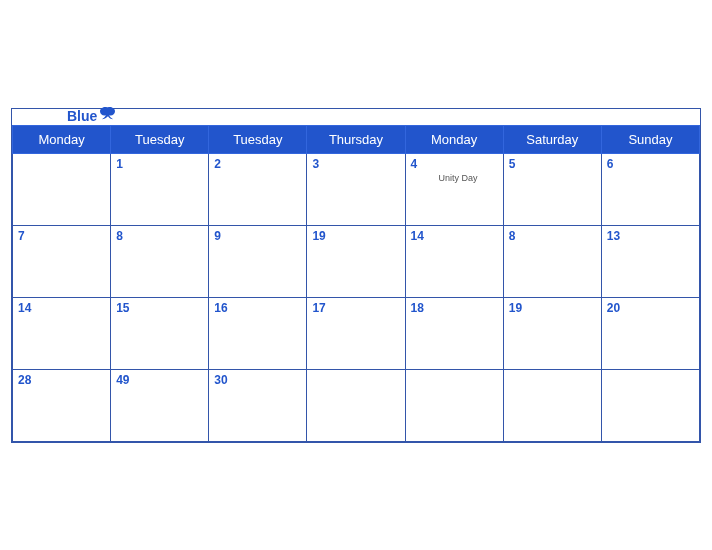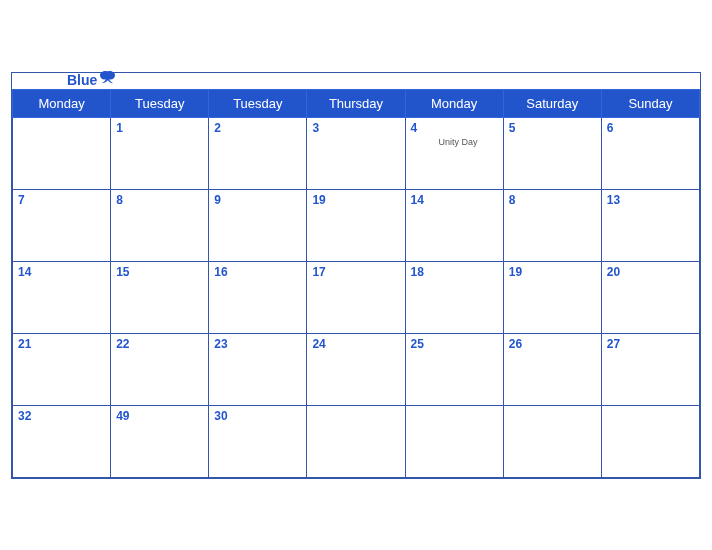--- a/index.html
+++ b/index.html
@@ -206,44 +206,21 @@
           </td>
           <td>
             <div class="day-number">19</div>
           </td>
           <td>
             <div class="day-number">20</div>
           </td>
         </tr>
         <tr>
           <td>
-            <div class="day-number">21</div>
-          </td>
-          <td>
-            <div class="day-number">22</div>
-          </td>
-          <td>
-            <div class="day-number">23</div>
-          </td>
-          <td>
-            <div class="day-number">24</div>
-          </td>
-          <td>
-            <div class="day-number">25</div>
-          </td>
-          <td>
-            <div class="day-number">26</div>
-          </td>
-          <td>
-            <div class="day-number">27</div>
-          </td>
-        </tr>
-        <tr>
-          <td>
-            <div class="day-number">32</div>
+            <div class="day-number">28</div>
           </td>
           <td>
             <div class="day-number">49</div>
           </td>
           <td>
             <div class="day-number">30</div>
           </td>
           <td></td>
           <td></td>
           <td></td>

